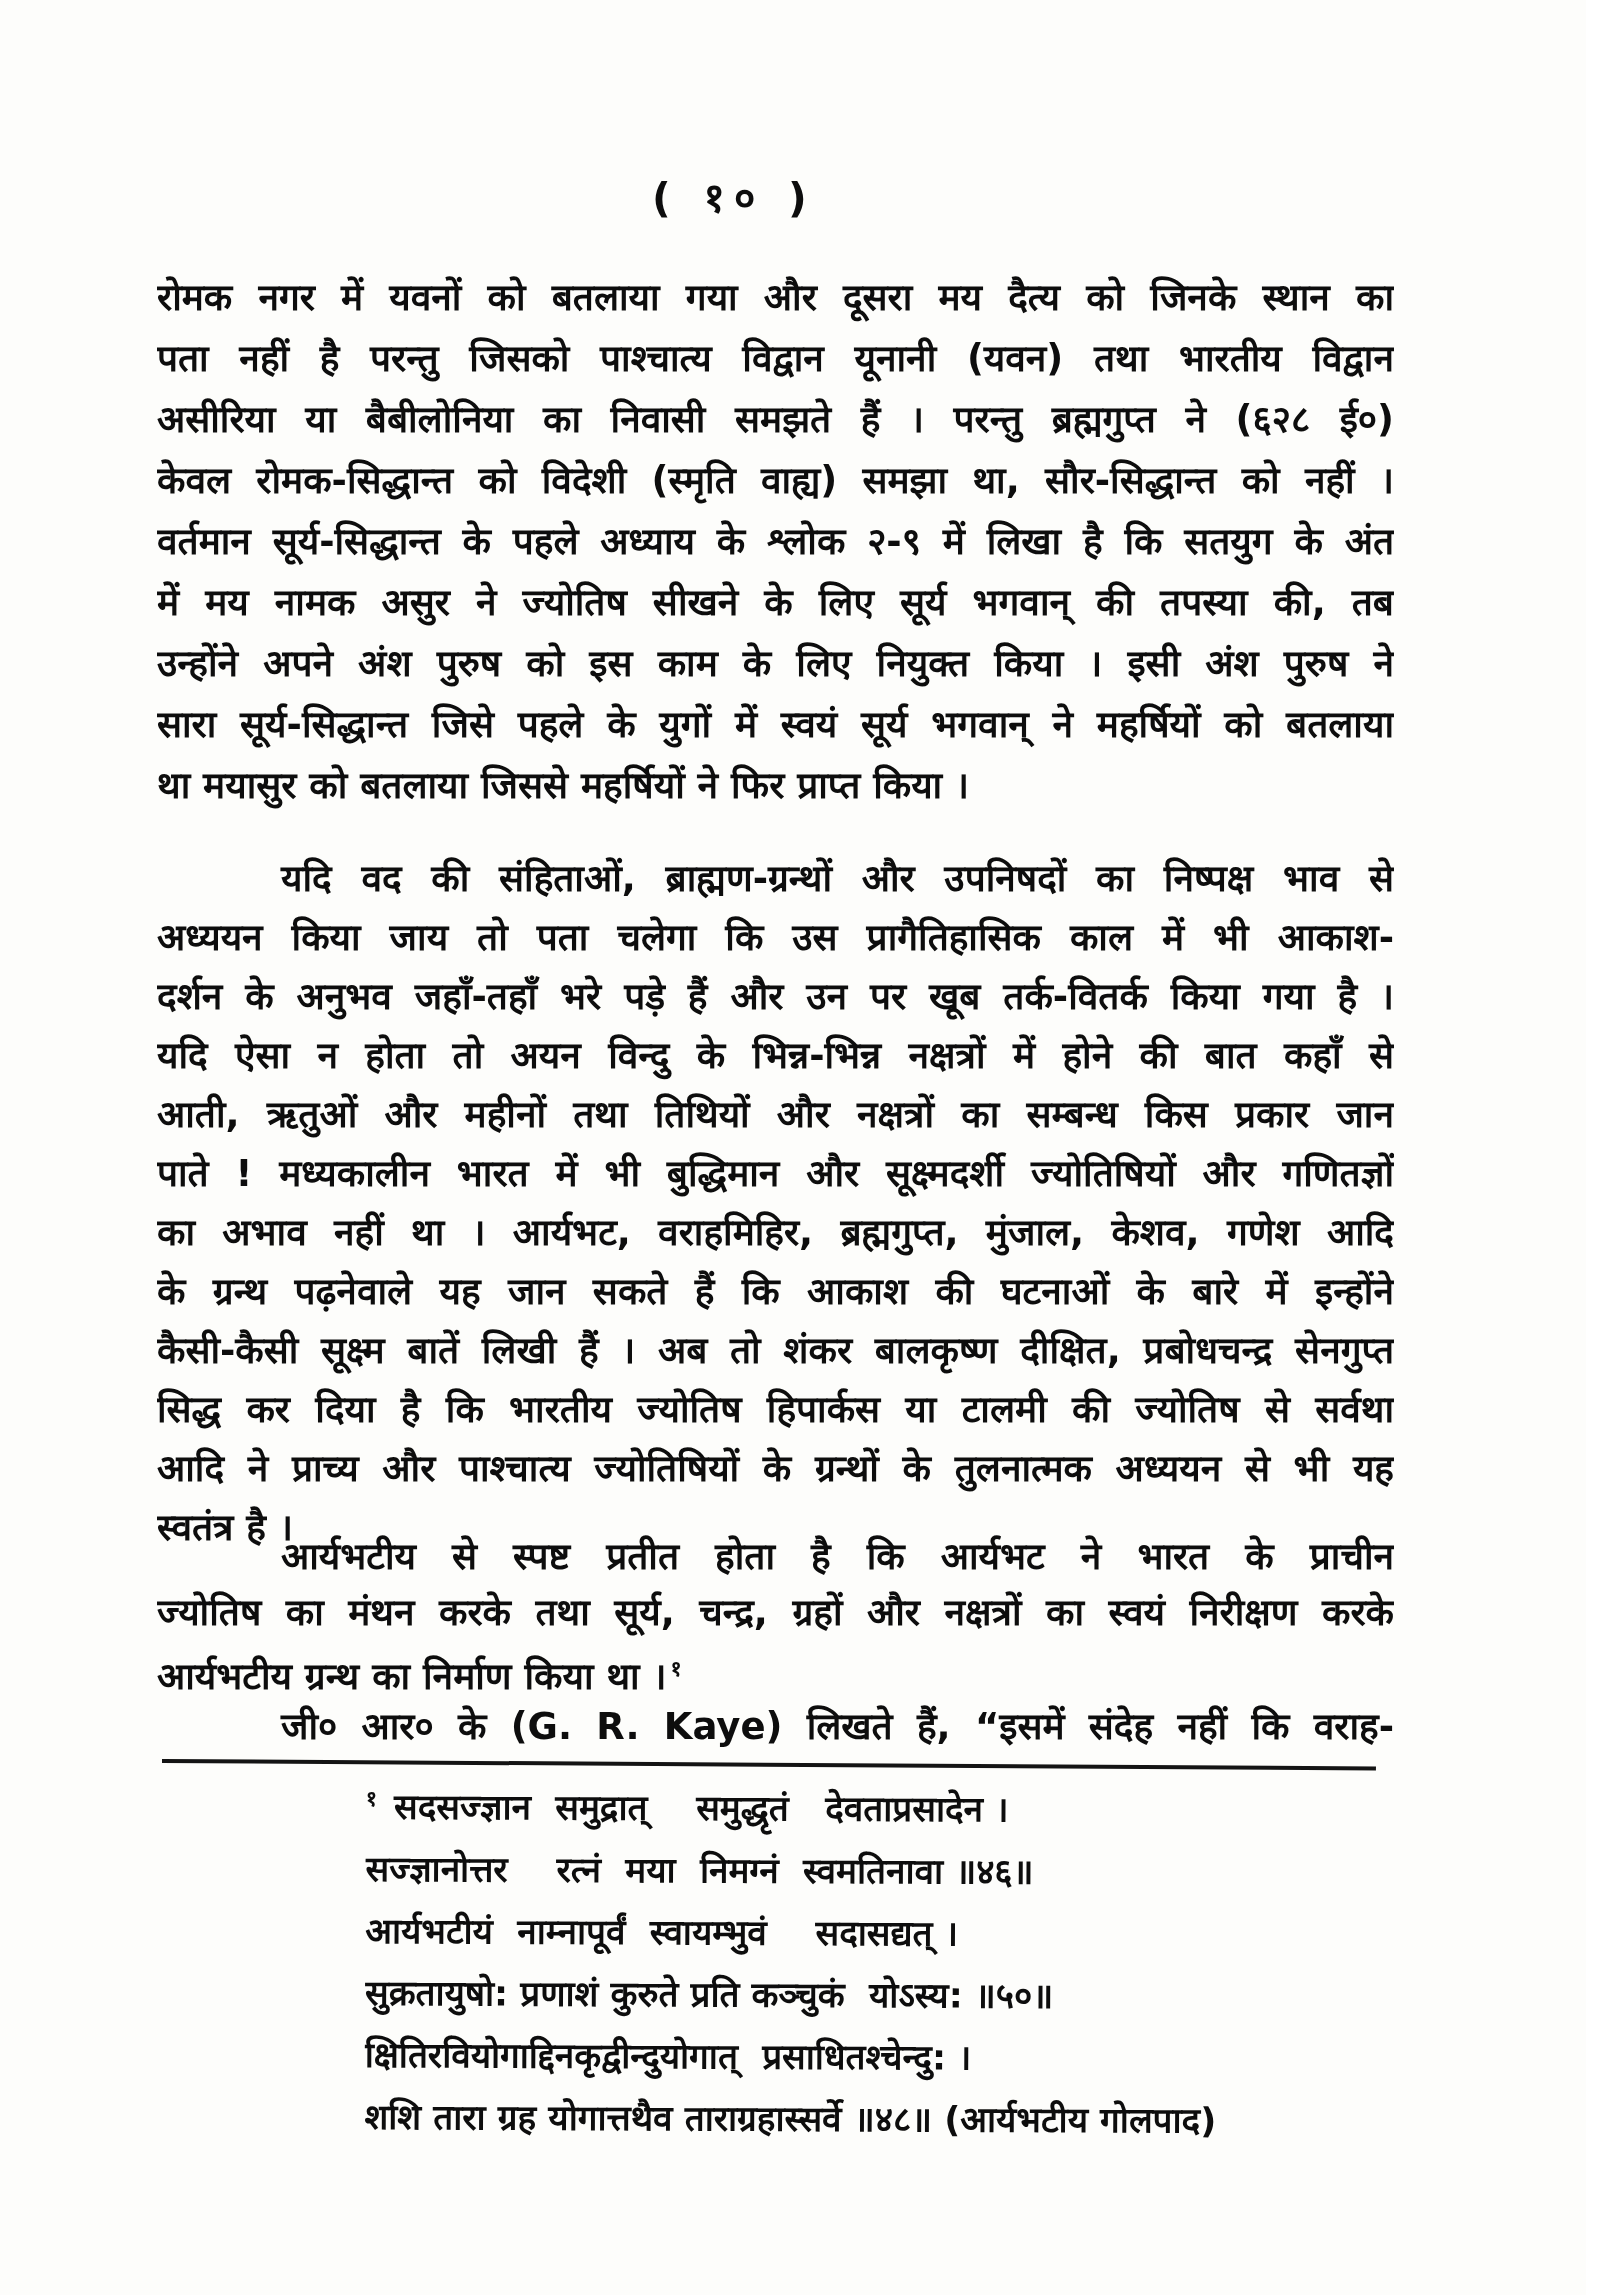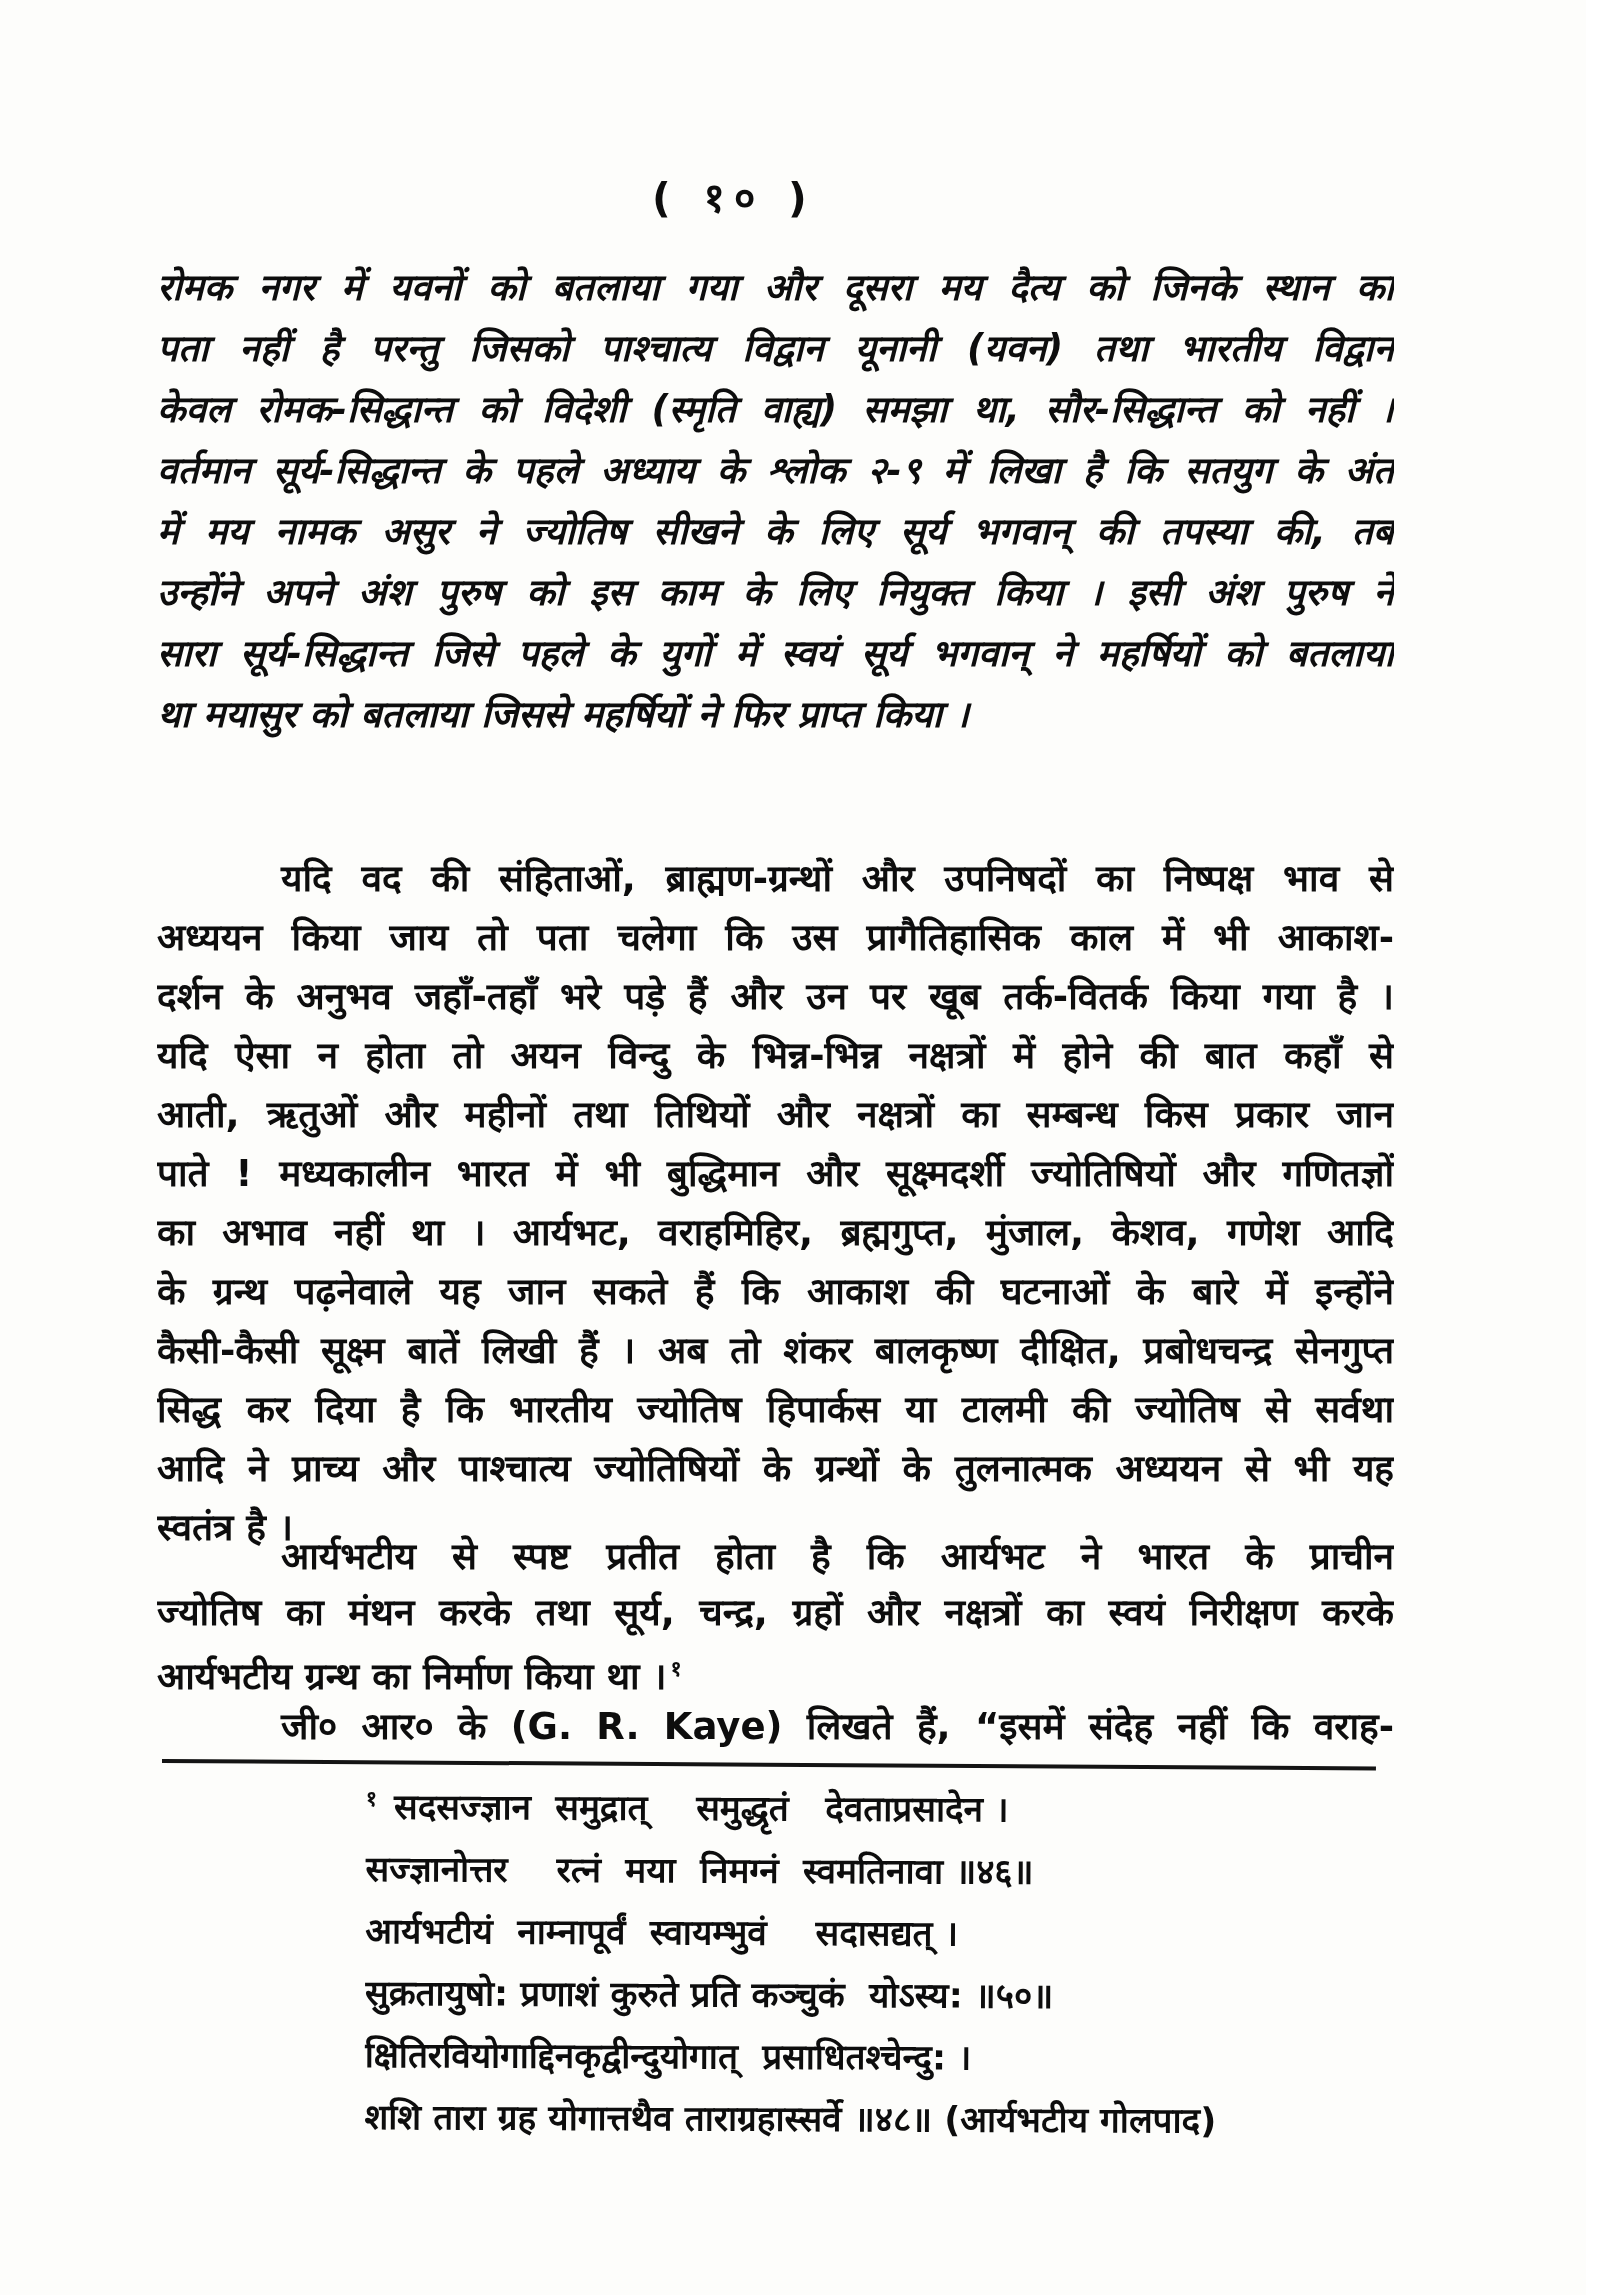--- a/index.html
+++ b/index.html
@@ -23,21 +23,21 @@
     transform: translateX(-59px);
     font-size: 41px;
     letter-spacing: 9.2px;
     font-weight: 600;
   }
   .para {
     position: absolute;
     left: 157px;
     width: 1237px;
   }
-  .p1 { top: 257px;  line-height: 61px; font-style: italic; }
+  .p1 { top: 267px;  line-height: 61px; }
   .p2 { top: 849px; line-height: 59px; }
   .p3 { top: 1529px; line-height: 56px; }
   .p4 { top: 1697px; line-height: 59px; }
   .line {
     white-space: nowrap;
     overflow: hidden;
     text-align: justify;
     text-align-last: justify;
   }
   .line.last {
@@ -84,20 +84,21 @@
 </head>
 <body>
 
 <div class="page">
 
   <div class="page-number">( १० )</div>
 
   <div class="para p1">
     <div class="line">रोमक नगर में यवनों को बतलाया  गया और दूसरा मय दैत्य  को जिनके स्थान का</div>
     <div class="line">पता नहीं है  परन्तु जिसको पाश्चात्य विद्वान यूनानी (यवन) तथा  भारतीय  विद्वान</div>
+    <div class="line">असीरिया या बैबीलोनिया का निवासी समझते हैं ।  परन्तु ब्रह्मगुप्त  ने (६२८  ई०)</div>
     <div class="line">केवल रोमक-सिद्धान्त को विदेशी (स्मृति वाह्य) समझा था, सौर-सिद्धान्त  को नहीं ।</div>
     <div class="line">वर्तमान सूर्य-सिद्धान्त के पहले अध्याय के श्लोक २-९ में लिखा है कि सतयुग  के अंत</div>
     <div class="line">में मय नामक असुर ने ज्योतिष  सीखने के लिए  सूर्य भगवान्  की तपस्या  की, तब</div>
     <div class="line">उन्होंने अपने अंश पुरुष को  इस काम के  लिए  नियुक्त  किया । इसी अंश  पुरुष ने</div>
     <div class="line">सारा सूर्य-सिद्धान्त जिसे पहले के युगों में स्वयं सूर्य भगवान् ने  महर्षियों को बतलाया</div>
     <div class="line last">था मयासुर को बतलाया जिससे महर्षियों ने फिर प्राप्त किया ।</div>
   </div>
 
   <div class="para p2">
     <div class="line first">यदि वद की संहिताओं, ब्राह्मण-ग्रन्थों और  उपनिषदों  का  निष्पक्ष  भाव से</div>

